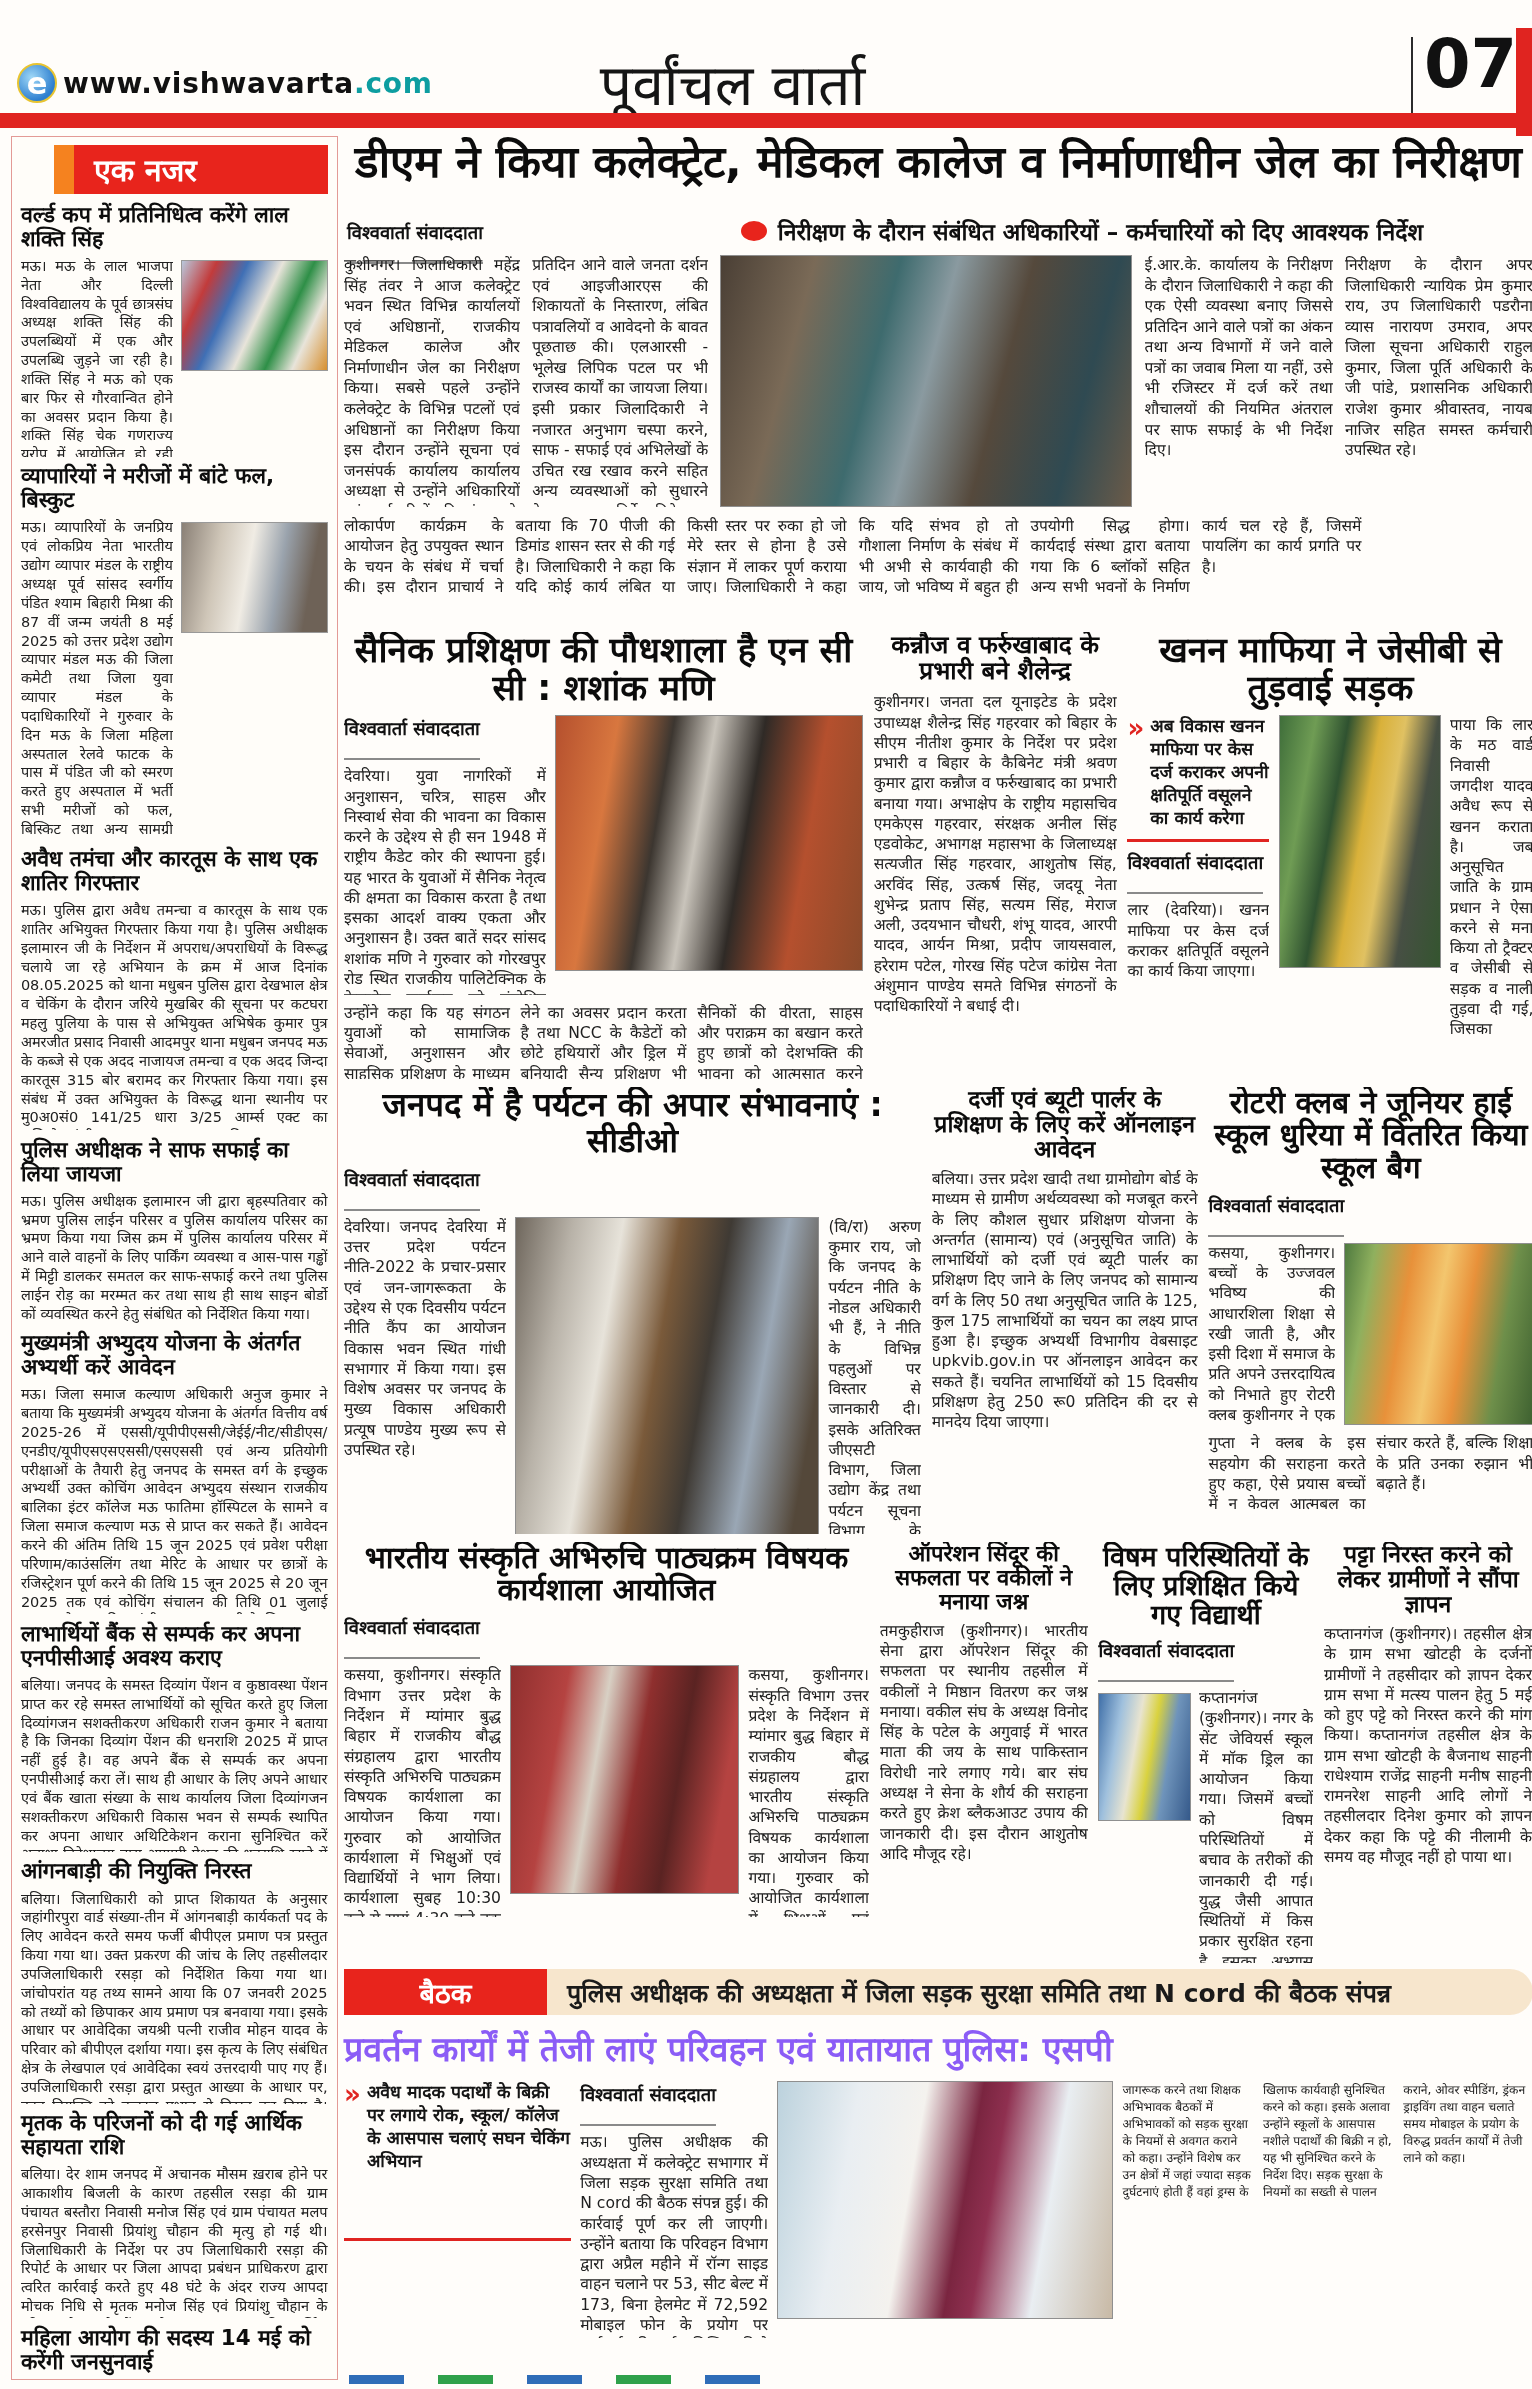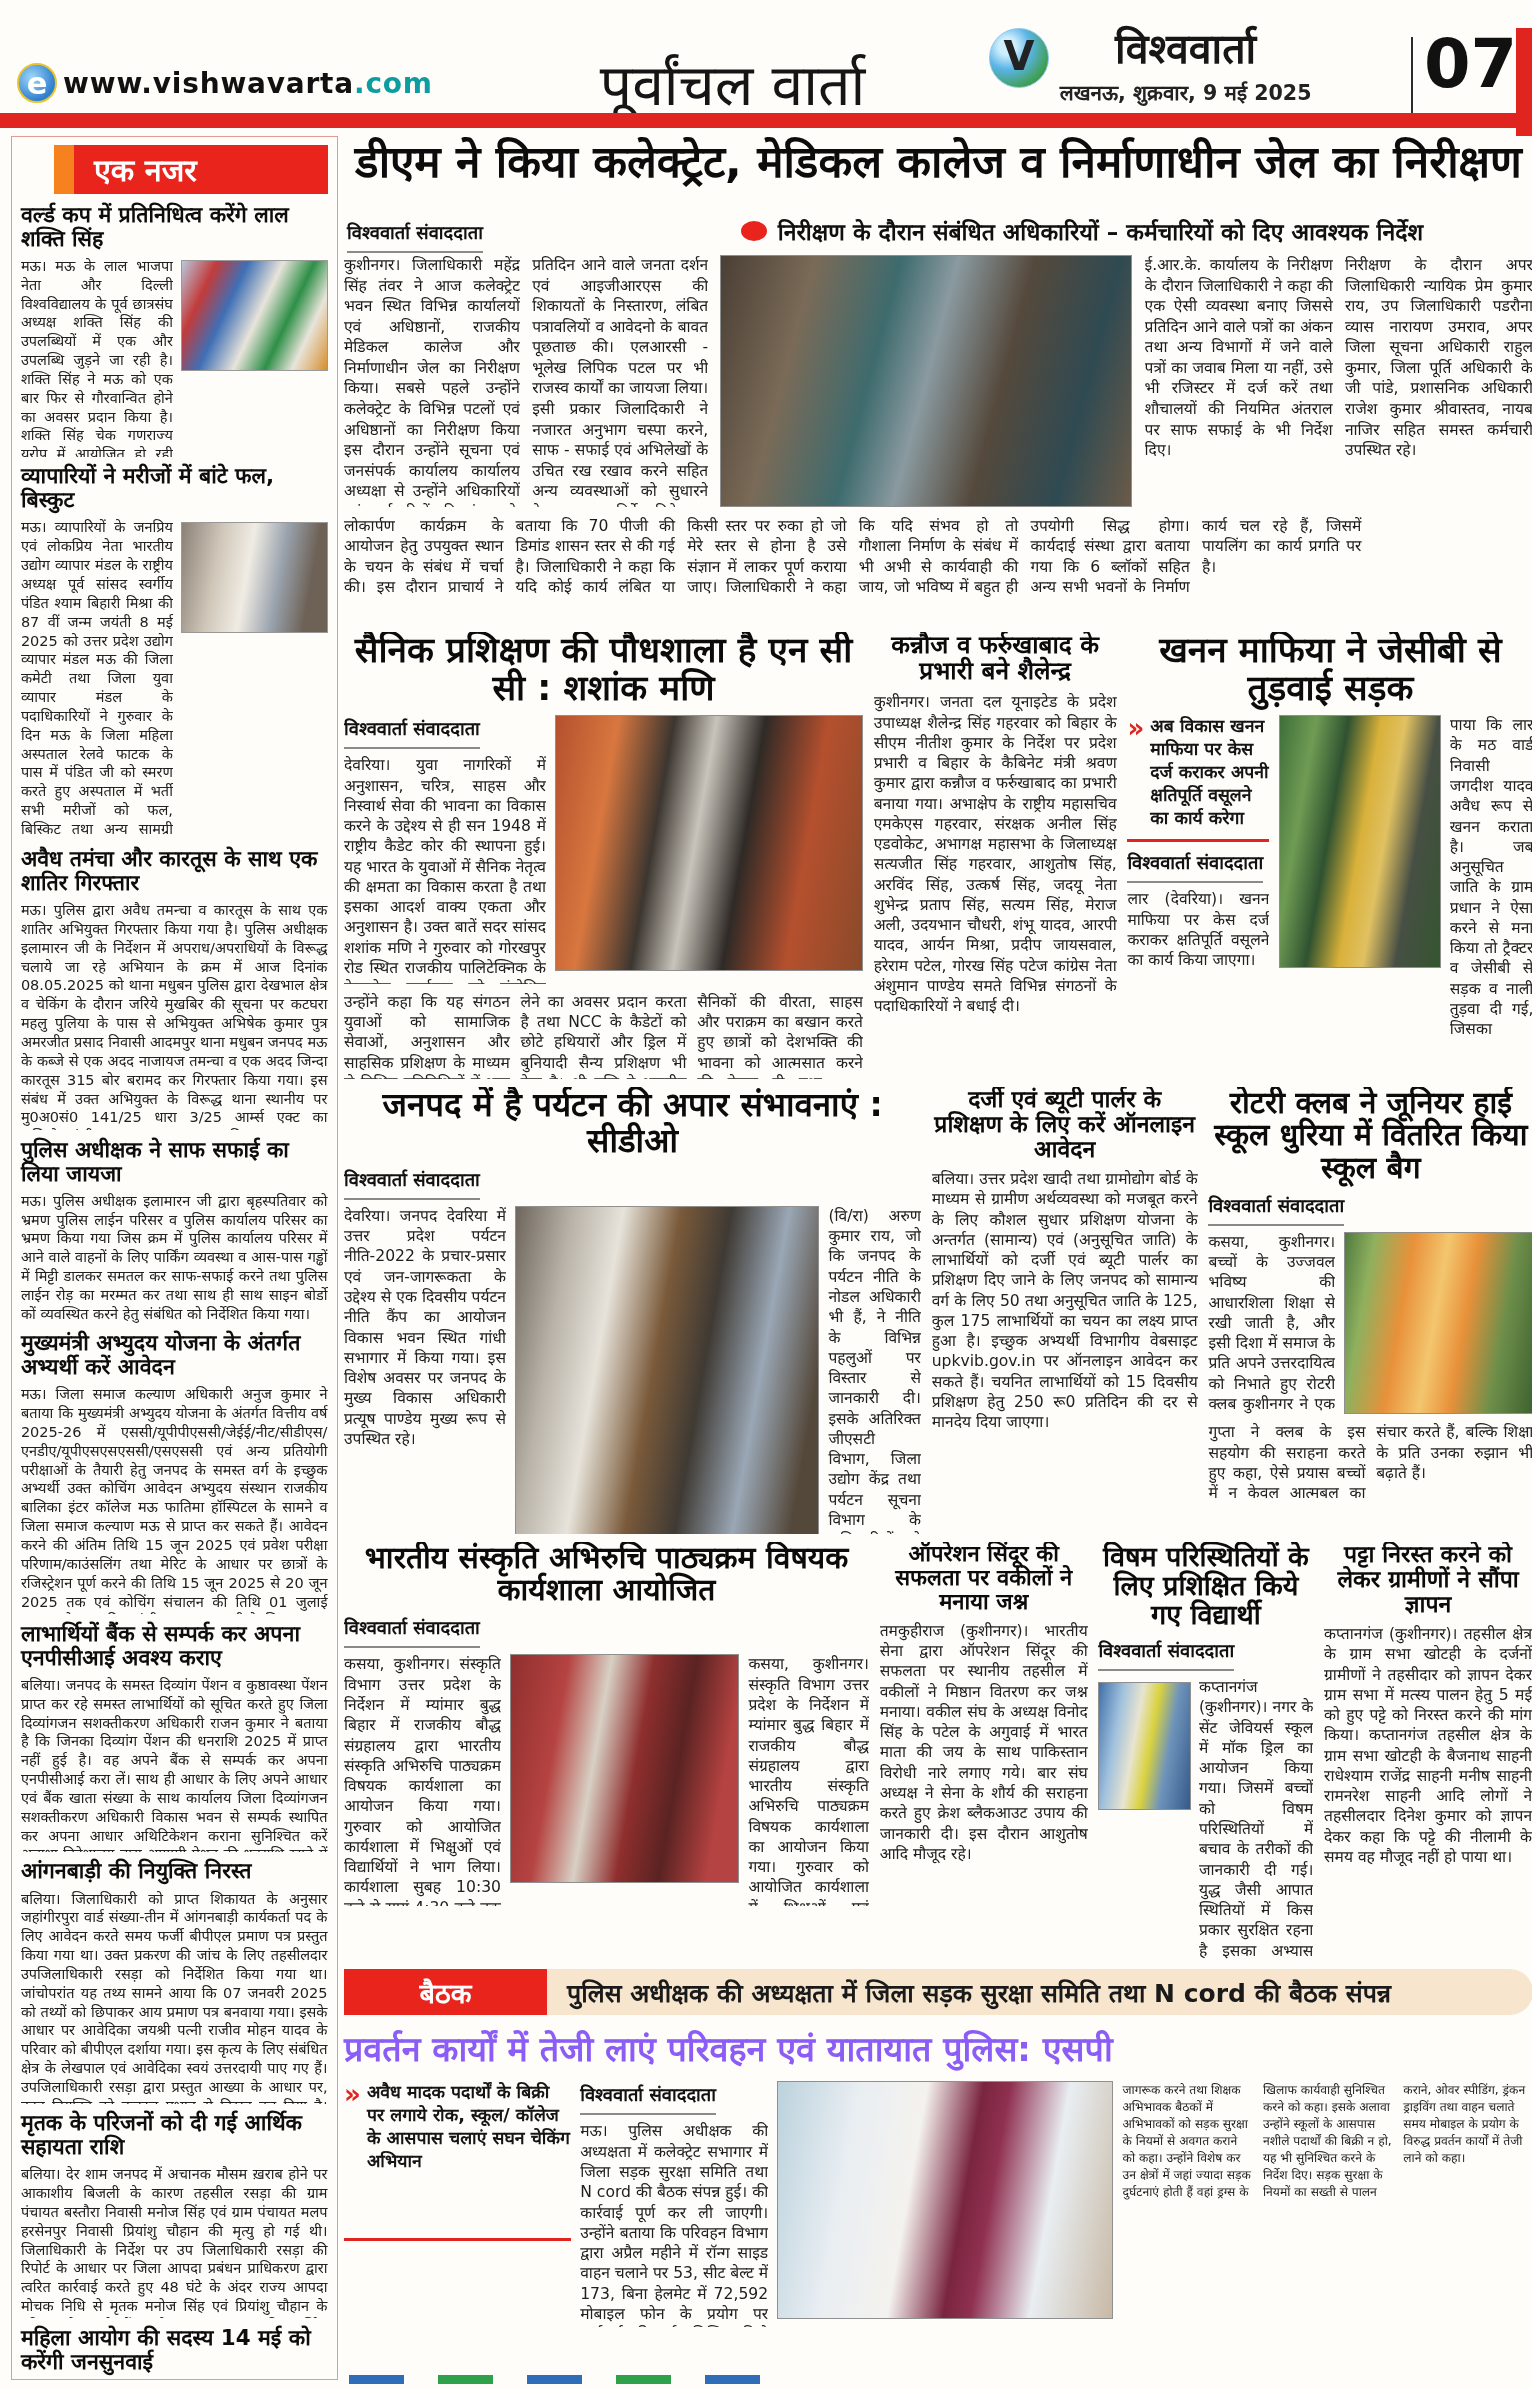--- a/index.html
+++ b/index.html
@@ -45,21 +45,21 @@
   .brief p { font-size:14.5px; line-height:1.3; text-align:justify; overflow:hidden; color:#202020; }
   .bphoto { float:right; width:147px; height:111px; margin:3.1px 0 4.6px 7.6px; border:0.8px solid #999; }
   .ph-flags { background:linear-gradient(115deg,#b9c8dc 0%,#c23b3b 18%,#3f6fb5 34%,#e8e4da 52%,#2e8f47 68%,#e8e4da 82%,#d78f2e 100%); }
   .ph-hosp { background:linear-gradient(100deg,#8a8076 0%,#cfc6b8 25%,#f0ece4 45%,#9aa3ad 65%,#6e6257 85%); }
 
   
   .main { position:absolute; left:344px; top:134px; width:1189px; height:2255px; }
   .abs { position:absolute; }
   h1.lead-h { top:4.6px; left:0; width:1189px; text-align:center; font-size:44px; line-height:1.05; color:#0c0c0c; }
   .byline { display:inline-block; font-size:18.3px; font-weight:bold; color:#111;
-    border-bottom:2.3px solid #8a8a8a; padding-bottom:7px; margin-bottom:6.1px; }
+    border-bottom:2.3px solid #8a8a8a; padding-bottom:18px; margin-bottom:6.1px; }
   .lead-byline { top:85px; left:3.1px; }
   .lead-sub { top:81px; left:397px; width:792px; font-size:23px; font-weight:bold; color:#101010;
     display:flex; align-items:center; gap:10.7px; }
   .dot { width:26px; height:20px; border-radius:50%; background:#e8241c; flex:0 0 auto; }
   .lead-rowa { top:121px; left:0; width:1189px; height:252px; display:grid;
     grid-template-columns:176px 176px 412px 1fr 1fr; gap:12.2px; }
   .lead-rowa .tc, .col-text { font-size:15.6px; line-height:1.32; text-align:justify; overflow:hidden; }
   .photo { border:0.8px solid #8f8f8f; }
   .ph-lead { background:linear-gradient(105deg,#4a3f35 0%,#7a6a57 20%,#3e6b6e 38%,#8a9aa0 50%,#55493c 66%,#2f4a52 84%,#6b5b49 100%); }
   .lead-rowb { top:382px; left:0; width:1189px; height:107px; column-count:7; column-gap:12.2px;
@@ -113,27 +113,20 @@
 </style>
 </head>
 <body>
 
 <div class="hdr">
   <div class="site">
     <span class="elogo">e</span>
     <span class="site-url"><span>www.vishwavarta</span><span class="tld">.com</span></span>
   </div>
   <div class="ptitle">पूर्वांचल वार्ता</div>
-  <div class="mast">
-    <span class="globe"></span>
-    <span class="mastcol">
-      <span class="mastname">विश्ववार्ता</span>
-      <span class="mastdate">लखनऊ,  शुक्रवार, 9 मई 2025</span>
-    </span>
-  </div>
   <div class="pg-divider"></div>
   <div class="pgnum">07</div>
   <div class="corner-bar"></div>
 </div>
 <div class="redrule"></div>
 
 <div class="sidebar">
   <div class="banner">
     <span class="or"></span>
     <span class="rd">एक नजर</span>

